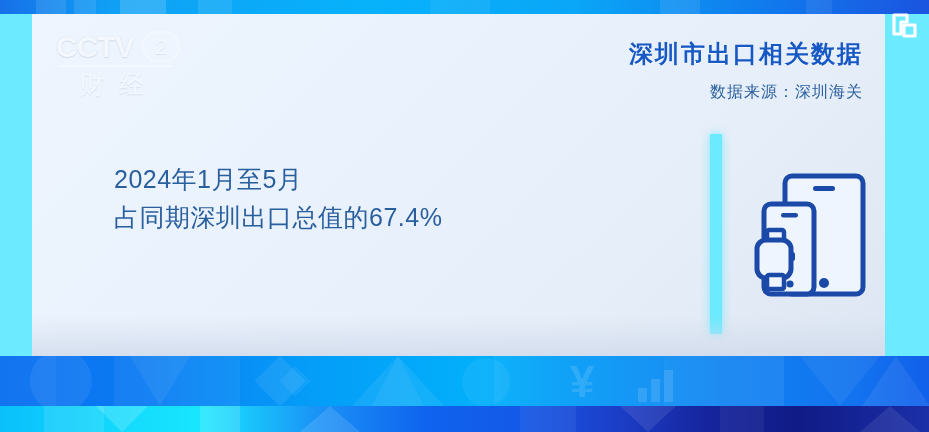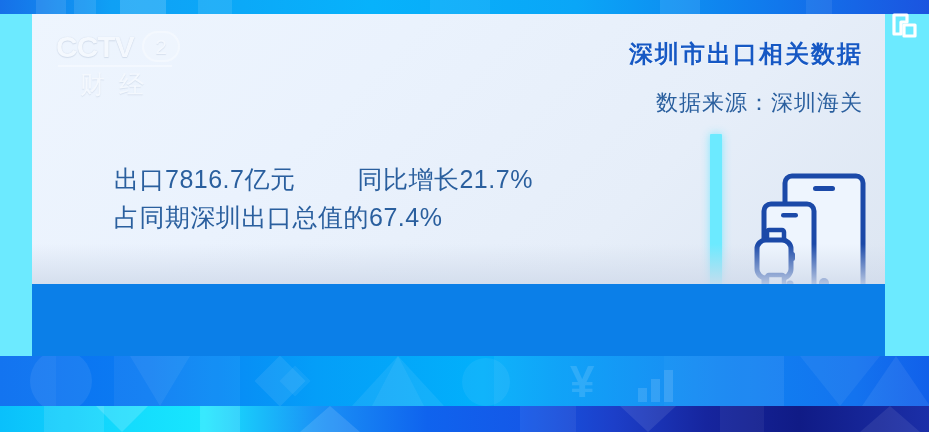--- a/index.html
+++ b/index.html
@@ -21,21 +21,21 @@
 
   
   .side-bar {
     position:absolute; top:14px; height:342px; background:#6ceaff;
   }
   #left-bar  { left:0;   width:32px; }
   #right-bar { left:885px; width:44px; }
 
   
   #panel {
-    position:absolute; left:32px; top:14px; width:853px; height:270px;
+    position:absolute; left:32px; top:14px; width:853px; height:342px;
     background:linear-gradient(135deg,#eef5fe 0%,#eaf2fd 35%,#e6eef9 70%,#dde6f2 100%);
     overflow:hidden;
   }
   #panel::after{
     content:""; position:absolute; left:0; bottom:0; width:100%; height:40px;
     background:linear-gradient(180deg,rgba(215,224,238,0) 0%,rgba(209,219,235,0.85) 100%);
   }
 
   
   #cctv-logo {
@@ -67,21 +67,21 @@
   
   #title-block {
     position:absolute; right:22px; top:18px; text-align:right;
   }
   #main-title {
     font-size:24px; font-weight:bold; color:#1658c4; letter-spacing:2px;
     line-height:44px; white-space:nowrap;
     text-shadow:0 1px 0 rgba(255,255,255,0.6);
   }
   #source-line {
-    font-size:22px; color:#2a5f9e; letter-spacing:1px; margin-top:12px;
+    font-size:16px; color:#2a5f9e; letter-spacing:1px; margin-top:6px;
     white-space:nowrap;
   }
 
   
   #site-watermark {
     position:absolute; left:755px; top:22px; width:110px; height:60px;
     opacity:0.30; pointer-events:none; text-align:center;
   }
   #site-watermark .wm-cn {
     font-size:15px; color:#ffffff; letter-spacing:1px;
@@ -195,21 +195,21 @@
 
   <div id="title-block">
     <div id="main-title">深圳市出口相关数据</div>
     <div id="source-line">数据来源：深圳海关</div>
   </div>
 
 
   <div id="divider"></div>
 
   <div id="body-text">
-    <div class="bline"><span>出口7816.7亿元</span><span class="gap"></span><span>同比增长21.7%</span></div>
+    <div class="bline">2024年1月至5月</div>
     <div class="bline">占同期深圳出口总值的67.4%</div>
   </div>
 
   <div id="device-illustration">
     <svg width="140" height="148" viewBox="0 0 140 148">
 
       <rect x="35" y="4" width="78" height="118" rx="7" ry="7" fill="#eef5fe" stroke="#1b49a8" stroke-width="5"></rect>
       <rect x="63" y="14" width="22" height="5" rx="2.5" fill="#1b49a8"></rect>
       <circle cx="74" cy="111" r="5" fill="#1b49a8"></circle>
 

